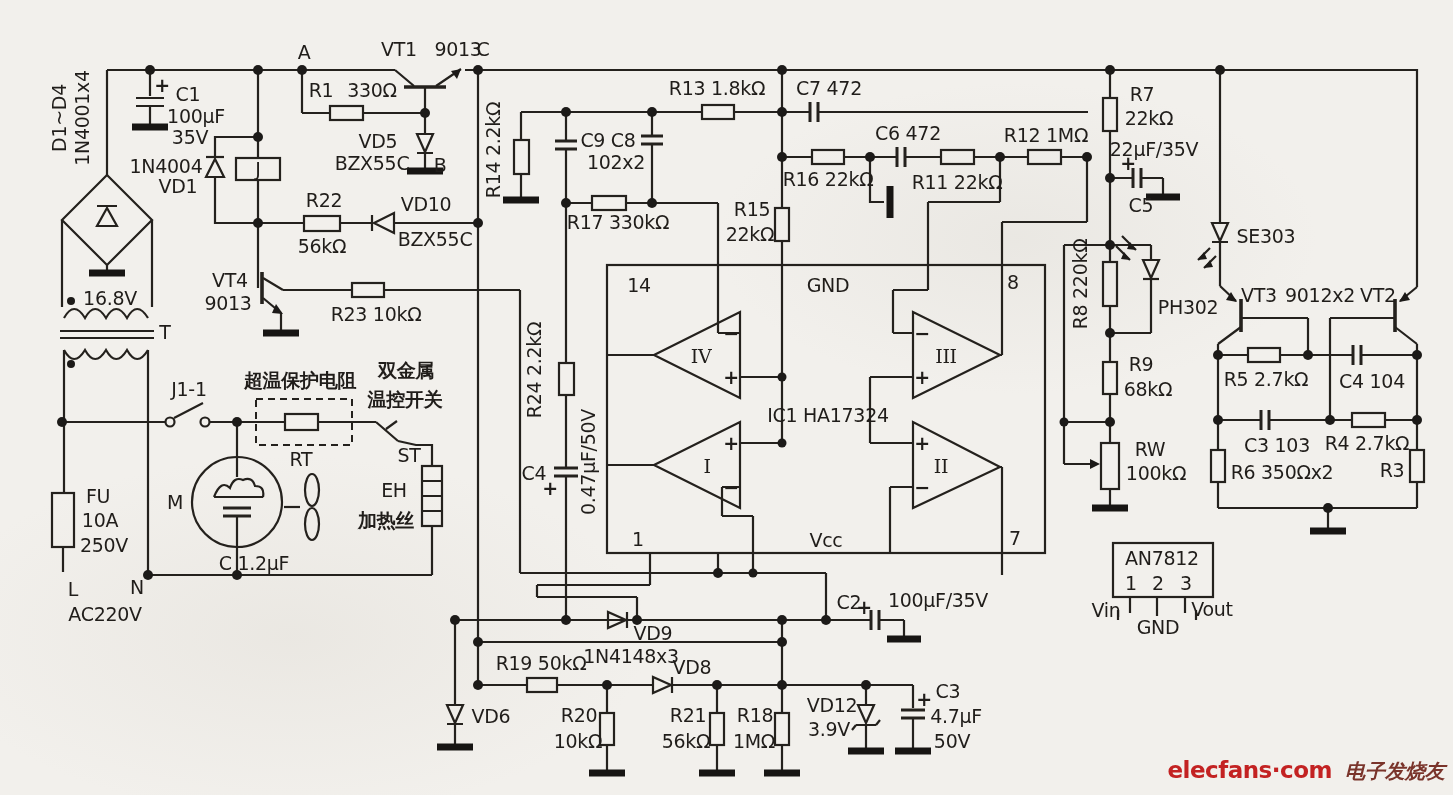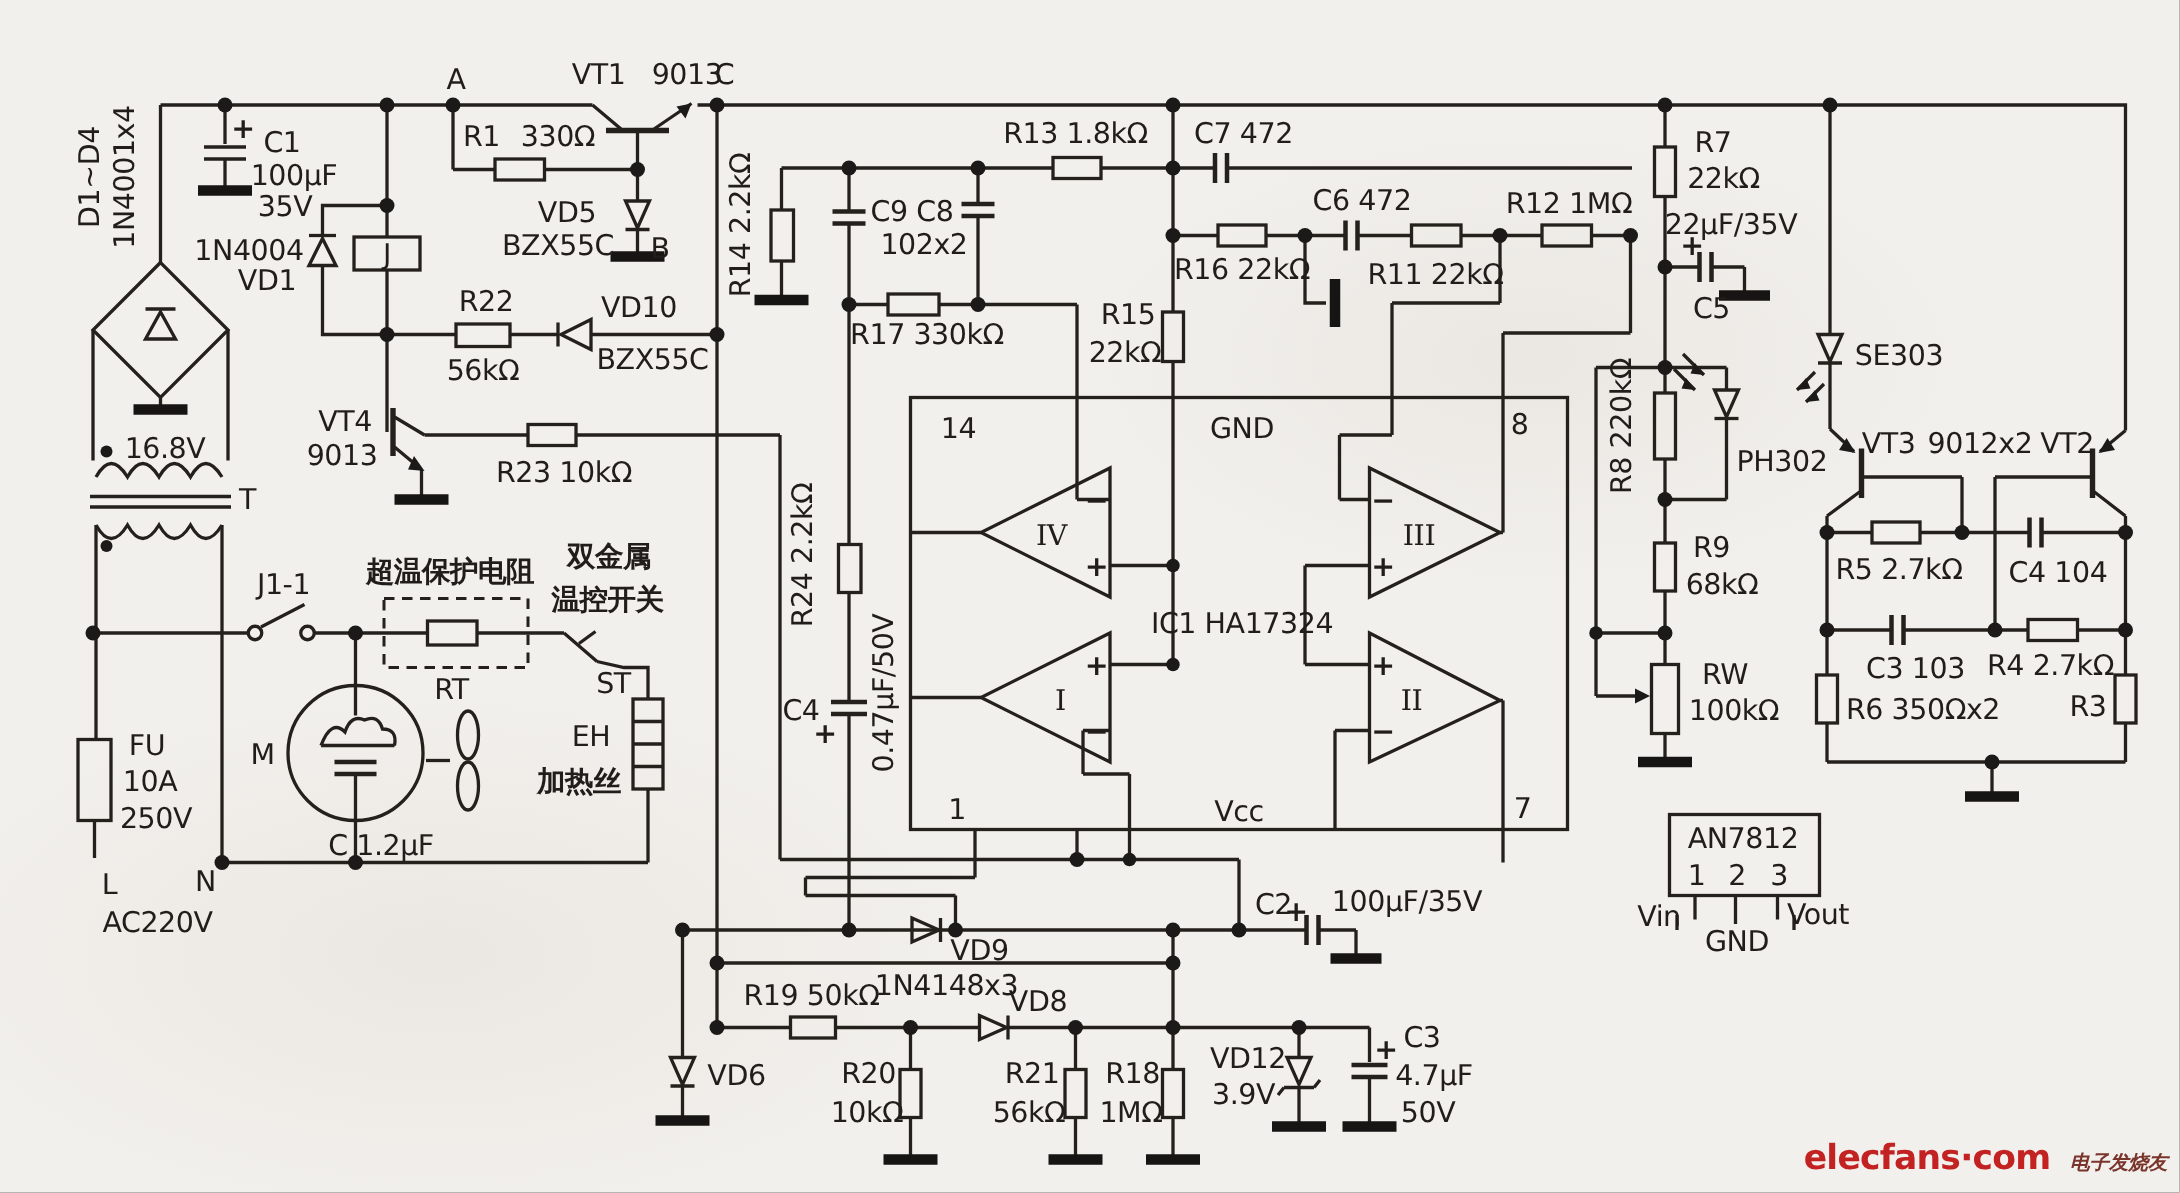--- a/index.html
+++ b/index.html
@@ -20,21 +20,21 @@
   .dash{stroke:#24211d;stroke-width:2;fill:none;stroke-dasharray:7 5;}
   .dot{fill:#1c1a18;stroke:none;}
   .tri{fill:none;stroke:#24211d;stroke-width:2.2;stroke-linejoin:miter;}
   .ah{fill:#1c1a18;stroke:none;}
   .lbl{fill:#201d1a;font-family:"DejaVu Sans","Liberation Sans",sans-serif;
        font-size:19px;text-anchor:middle;letter-spacing:-.3px;}
   .serif{font-family:"DejaVu Serif","Liberation Serif",serif;}
   .watermark{position:absolute;right:8px;bottom:10px;white-space:nowrap;
              font-family:"DejaVu Sans","Liberation Sans",sans-serif;}
   .wm-brand{color:var(--brand,#c32222);font-weight:bold;font-size:23px;letter-spacing:-.5px;}
-  .wm-suffix{color:var(--wm2,#7a342b);font-weight:bold;font-size:13px;font-style:italic;margin-left:8px;}
+  .wm-suffix{color:var(--wm2,#7a342b);font-weight:bold;font-size:20px;font-style:italic;margin-left:8px;}
 </style>
 </head>
 <body>
 
 <div class="stage">
 <svg id="schematic" viewBox="0 0 1453 795">
 
   <g>
 
     <path class="w" d="M107,70 H395 M465,70 H1417 V287"></path>

